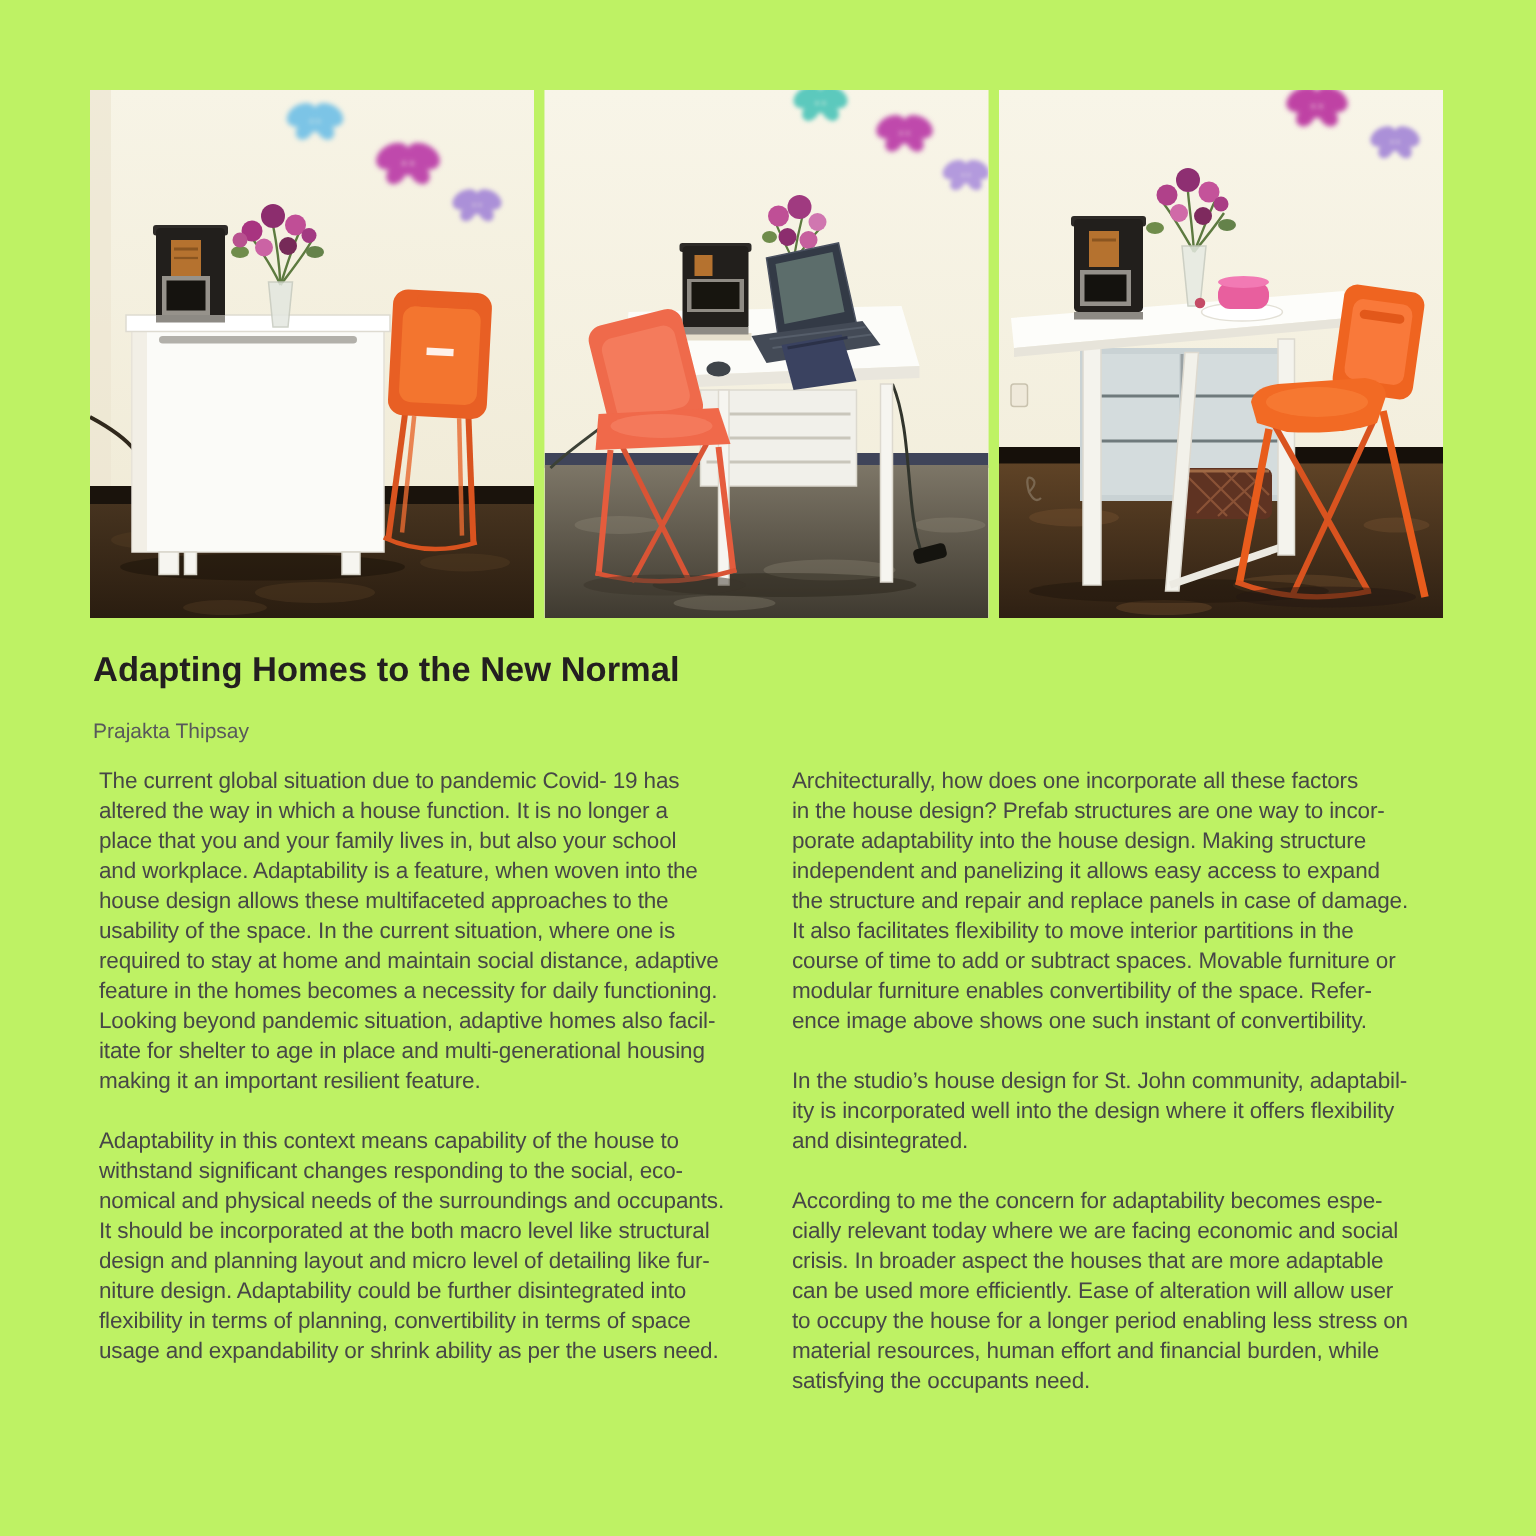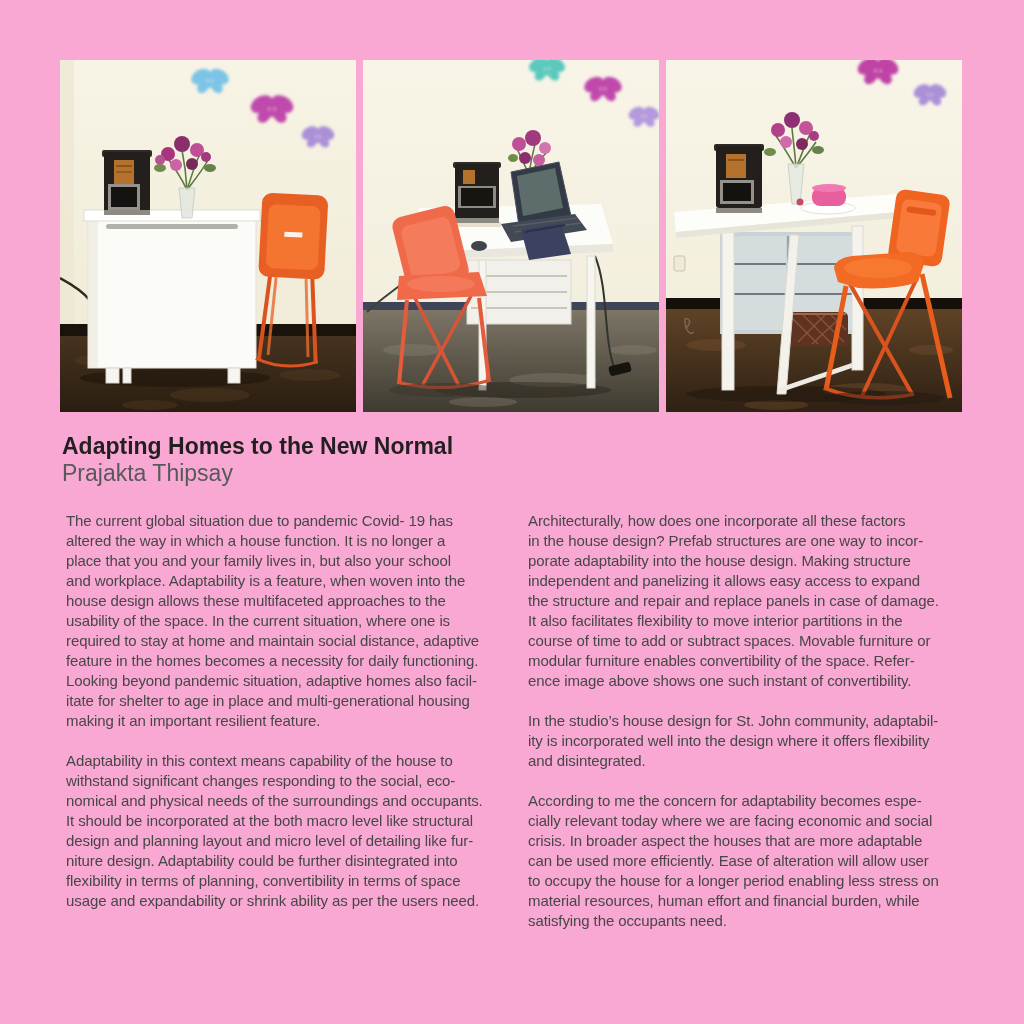--- a/index.html
+++ b/index.html
@@ -1,23 +1,23 @@
 <!DOCTYPE html>
 <html><head>
 <meta charset="utf-8">
 <style>
   html,body{margin:0;padding:0;background:#ffffff;}
-  .page{position:relative;width:1024px;height:1024px;background:#f9a8d4;overflow:hidden;
+  .page{position:relative;width:1024px;height:1024px;background:#bef264;overflow:hidden;
         font-family:"Liberation Sans",sans-serif;}
   .photo-row{position:absolute;left:60px;top:60px;display:flex;gap:7px;}
   figure.photo{margin:0;width:296px;height:352px;overflow:hidden;background:#f4f1e2;}
   figure.photo svg{display:block;}
   .article-header{position:absolute;left:62px;top:433px;}
   .article-header h1{margin:0;font-size:23px;line-height:27px;font-weight:bold;color:#231f20;}
-  .article-header .author{margin-top:3px;font-size:23px;line-height:20px;color:#58595b;}
+  .article-header .author{margin-top:17px;font-size:14px;line-height:20px;color:#58595b;}
   .columns{position:absolute;left:66px;top:511px;display:flex;gap:17px;}
   .col{width:445px;}
   .col.right{width:440px;}
   .col p{margin:0 0 20px 0;font-size:15px;line-height:20px;color:#474747;
          white-space:pre-line;letter-spacing:-0.1px;}
 </style>
 </head>
 <body>
 
 <div class="page">

